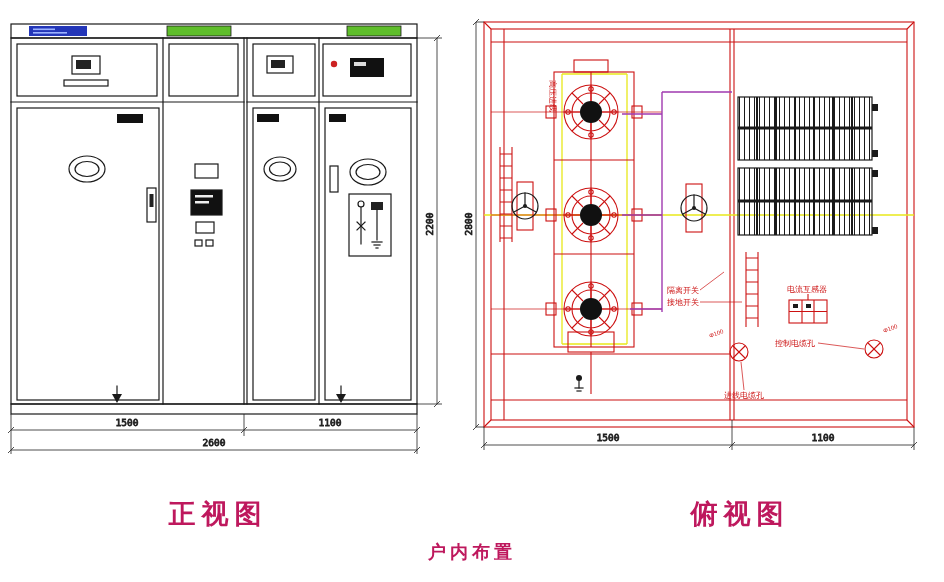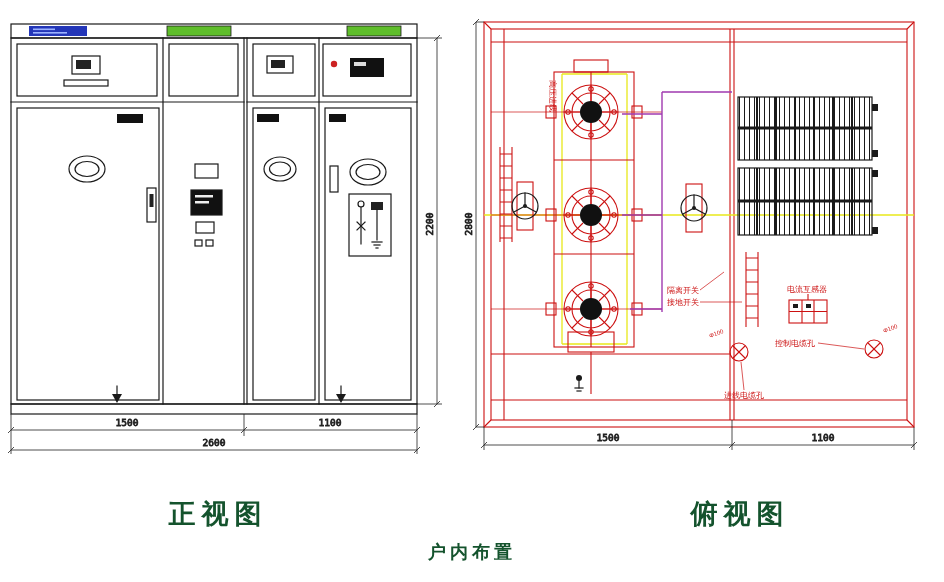--- a/index.html
+++ b/index.html
@@ -9,21 +9,21 @@
   .k{stroke:#1a1a1a;fill:none;stroke-width:1.2;stroke-linecap:square;}
   .kf{fill:#1a1a1a;stroke:none;}
   .r{stroke:#cc1111;fill:none;stroke-width:1.1;}
   .rthin{stroke:#cc1111;fill:none;stroke-width:0.7;}
   .p{stroke:#a03ab0;fill:none;stroke-width:1.4;}
   .y{stroke:#e8e81a;fill:none;stroke-width:1.3;}
   .dim{stroke:#222;fill:none;stroke-width:0.8;}
   text.dimt{fill:#111;font-size:9.5px;font-family:"DejaVu Sans Mono","Liberation Mono",monospace;}
   text.rt{fill:#cc1111;font-size:8px;font-family:"Liberation Sans",sans-serif;}
   text.rts{fill:#cc1111;font-size:6px;font-family:"Liberation Sans",sans-serif;}
-  .cap{position:absolute;font-weight:bold;color:#14532d;text-align:center;
+  .cap{position:absolute;font-weight:bold;color:#be185d;text-align:center;
        font-family:"Liberation Sans",sans-serif;letter-spacing:6px;}
 </style>
 </head>
 <body>
 
 <div class="page">
 
   <svg style="left:4px;top:16px;" width="452" height="462" viewBox="0 0 452 462">
 
     <g class="k">

